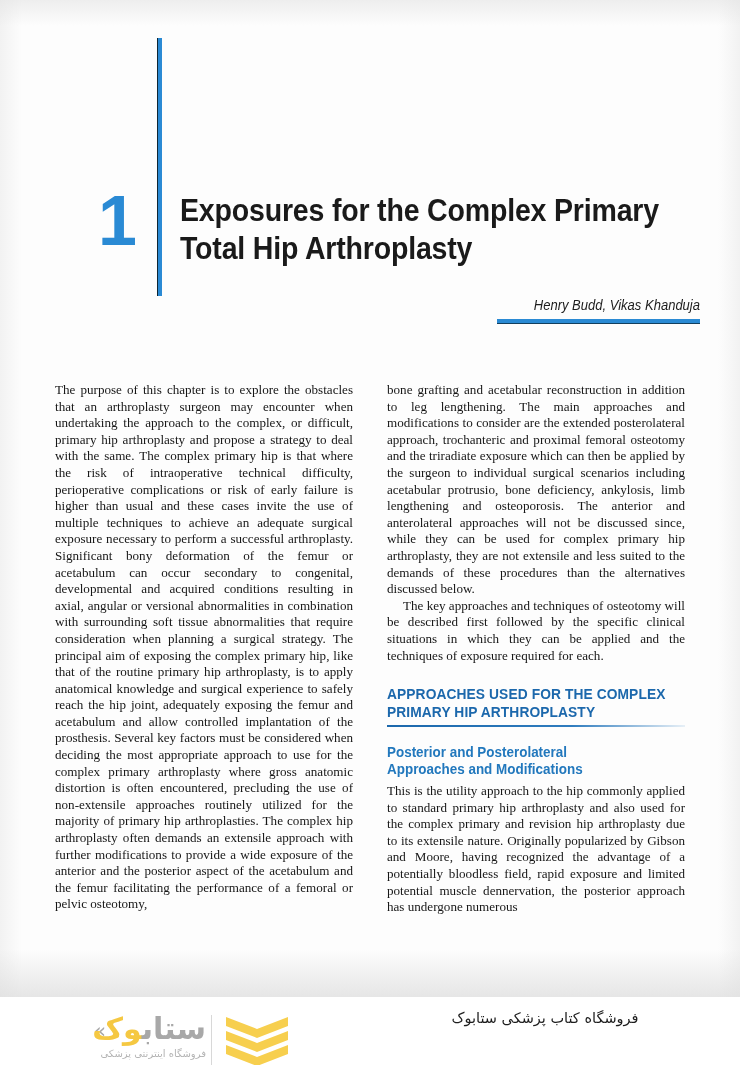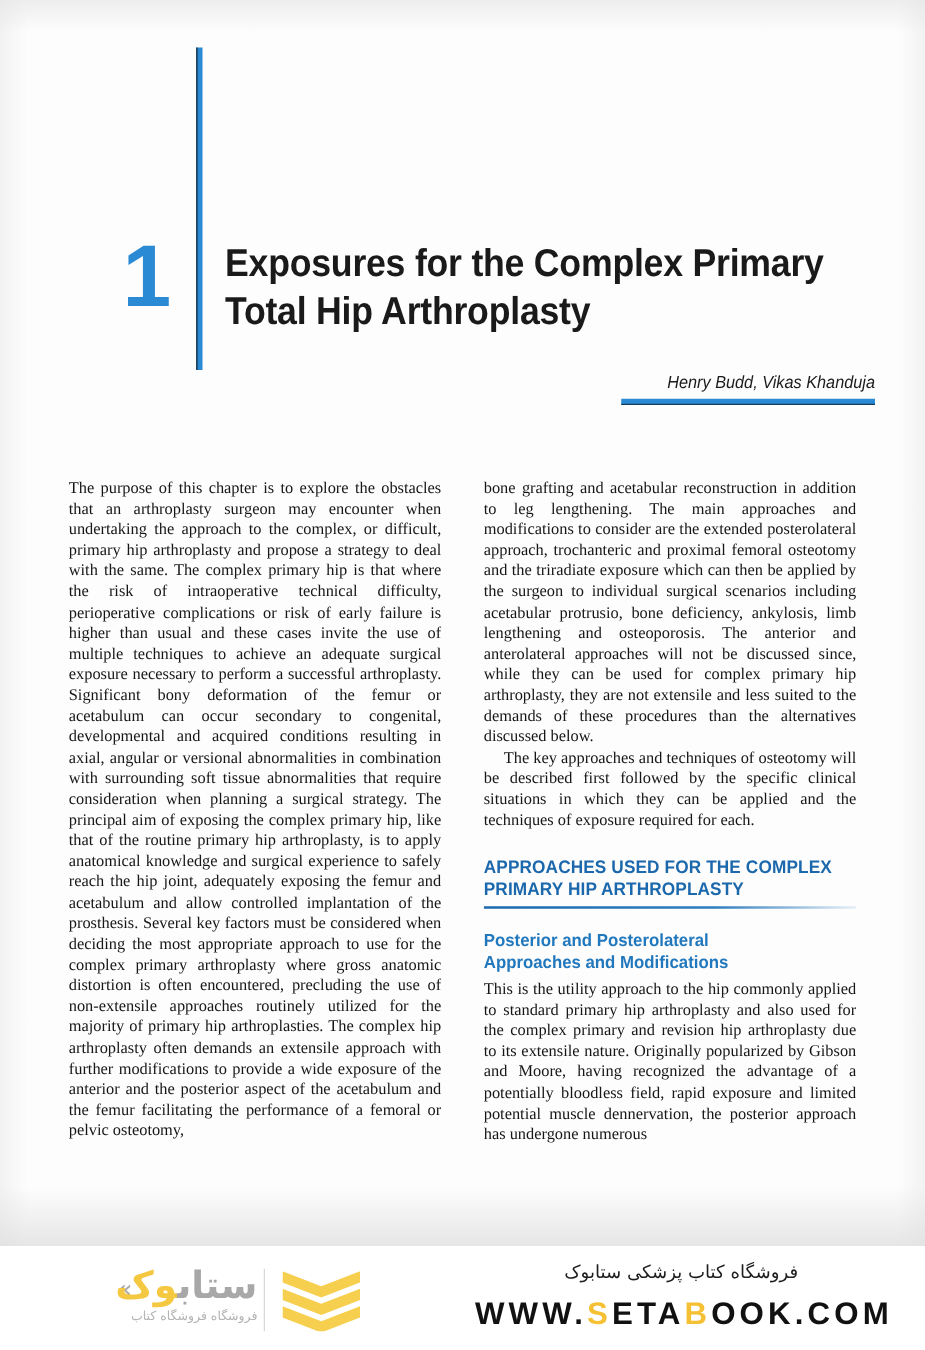--- a/index.html
+++ b/index.html
@@ -310,29 +310,28 @@
 
   </div>
 </div>
 
 <div class="footer">
   <div class="footer-inner">
 
     <div class="logo-wrap">
       <div class="logo-chev">«</div>
       <div class="logo-word"><span>ستاب</span><span class="hl">وک</span></div>
-      <div class="logo-tag">فروشگاه فروشگاه کتاب</div>
+      <div class="logo-tag">فروشگاه اینترنتی پزشکی</div>
       <div class="logo-divider"></div>
       <div class="logo-mark">
         <svg viewBox="0 0 62 48" width="62" height="48" aria-hidden="true">
           <polygon points="0,0 31,12 62,0 62,9 31,21 0,9" fill="#f7cf4e"></polygon>
           <polygon points="0,14 31,26 62,14 62,23 31,35 0,23" fill="#f7cf4e"></polygon>
           <polygon points="0,28 31,40 62,28 62,37 31,49 0,37" fill="#f7cf4e"></polygon>
         </svg>
       </div>
     </div>
 
     <div class="footer-fa">فروشگاه کتاب پزشکی ستابوک</div>
 
-    <div class="footer-url"><span>WWW.</span><span class="hl">S</span><span>ETA</span><span class="hl">B</span><span>OOK.COM</span></div>
 
   </div>
 </div>
 
 </body></html>

